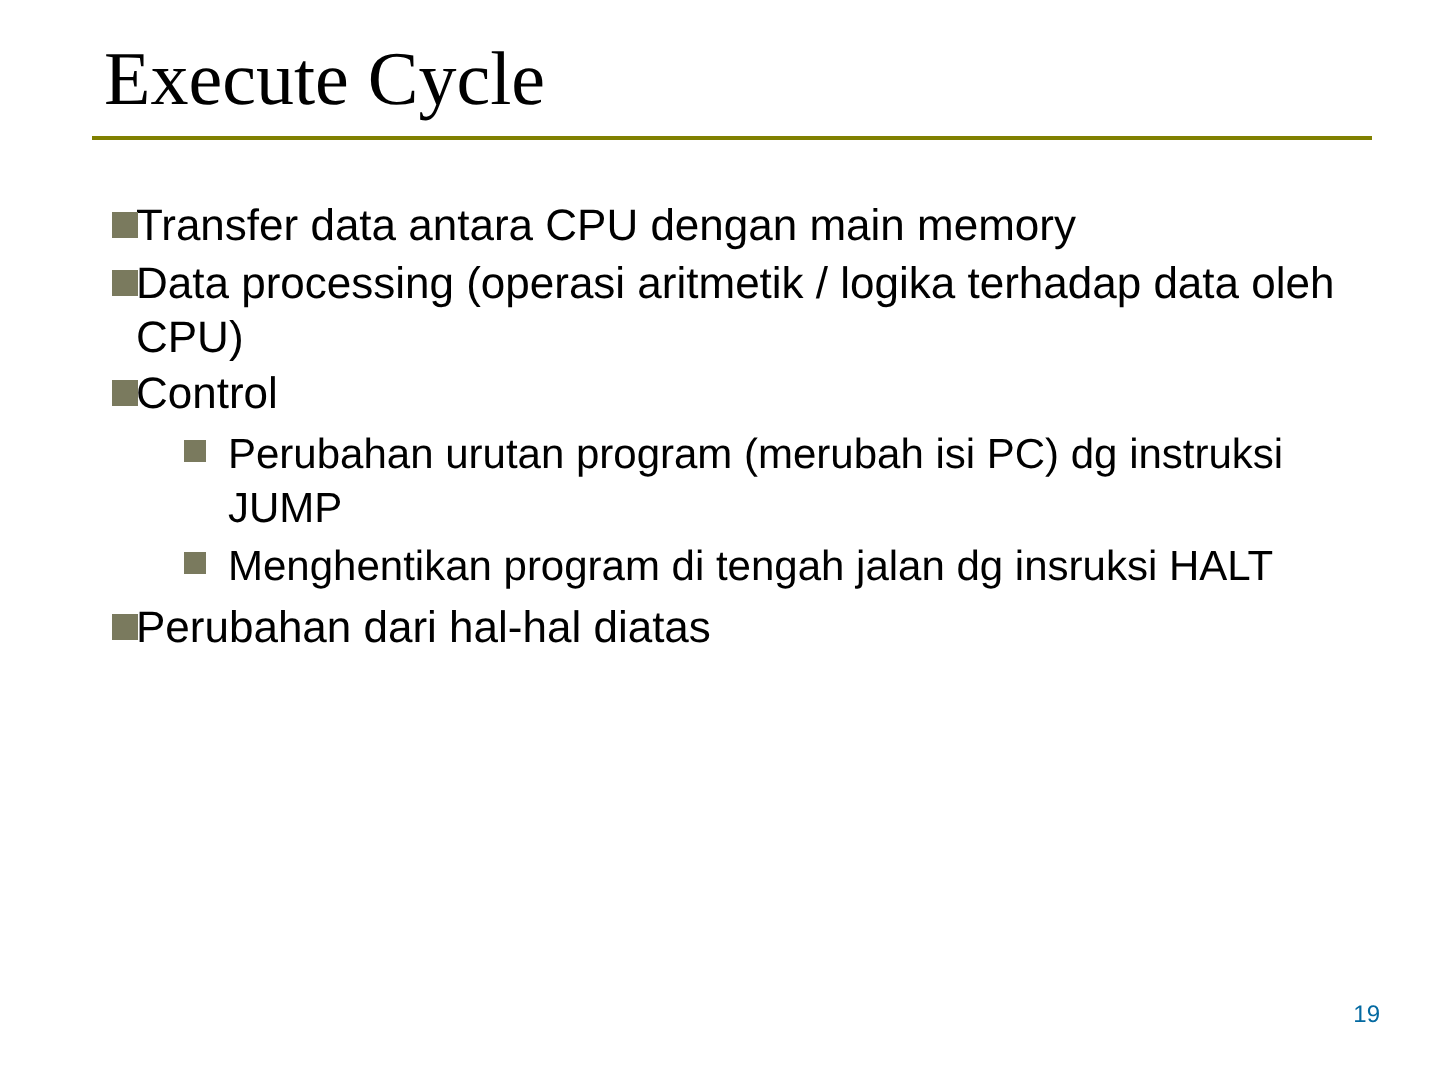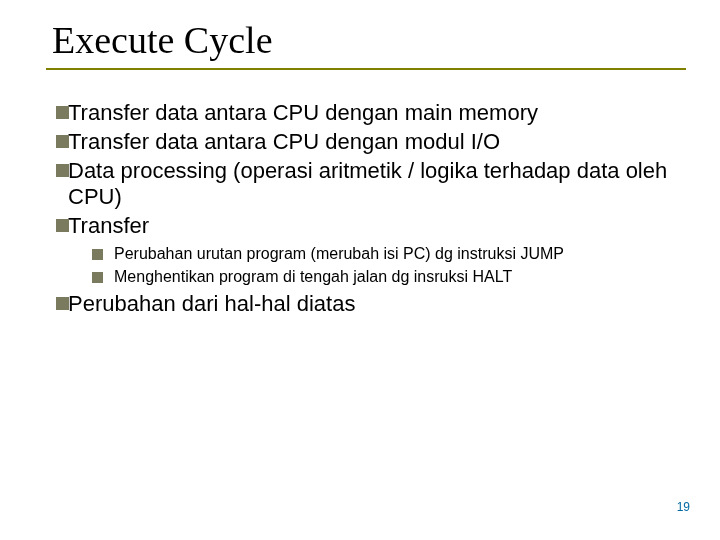--- a/index.html
+++ b/index.html
@@ -49,21 +49,21 @@
     height: 13px;
     background: #7a7a5e;
   }
   ul.level2 {
     list-style: none;
     margin: 4px 0 4px 24px;
   }
   ul.level2 > li {
     position: relative;
     padding-left: 22px;
-    font-size: 16px;
+    font-size: 21px;
     line-height: 1.25;
     color: #000;
     margin-bottom: 3px;
   }
   ul.level2 > li::before {
     content: "";
     position: absolute;
     left: 0;
     top: 5px;
     width: 11px;
@@ -80,24 +80,23 @@
 </style>
 </head>
 <body>
 
 <div class="slide">
   <h1 class="title">Execute Cycle</h1>
   <div class="rule"></div>
 
   <ul class="level1">
     <li><span>Transfer data antara CPU dengan main memory</span></li>
-    <li><span>Transfer data antara CPU dengan modul I/O</span></li>
     <li><span>Data processing (operasi aritmetik / logika terhadap data oleh CPU)</span></li>
     <li>
-      <span>Transfer</span>
+      <span>Control</span>
       <ul class="level2">
         <li><span>Perubahan urutan program (merubah isi PC) dg instruksi JUMP</span></li>
         <li><span>Menghentikan program di tengah jalan dg insruksi HALT</span></li>
       </ul>
     </li>
     <li><span>Perubahan dari hal-hal diatas</span></li>
   </ul>
 
   <div class="pagenum">19</div>
 </div>

